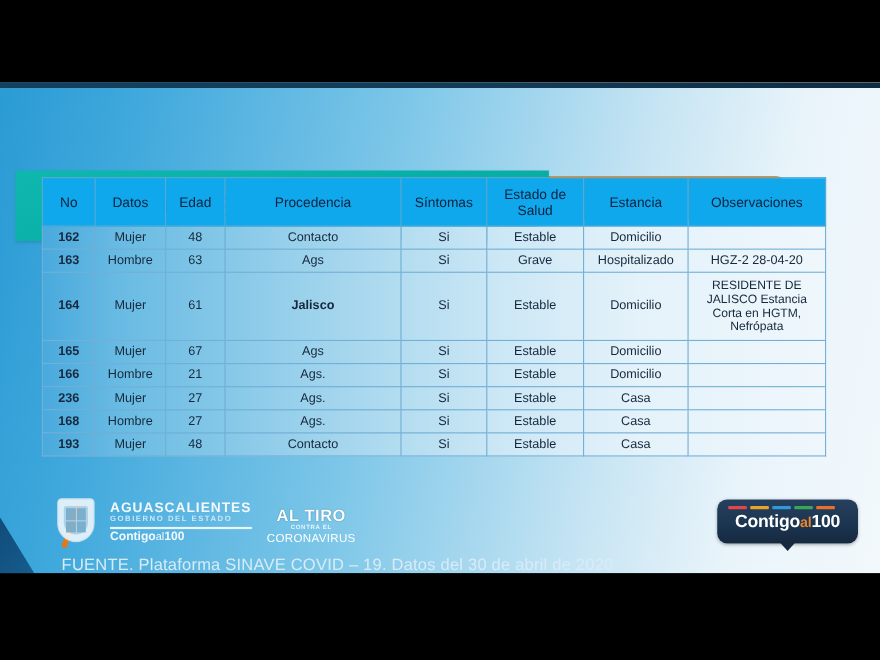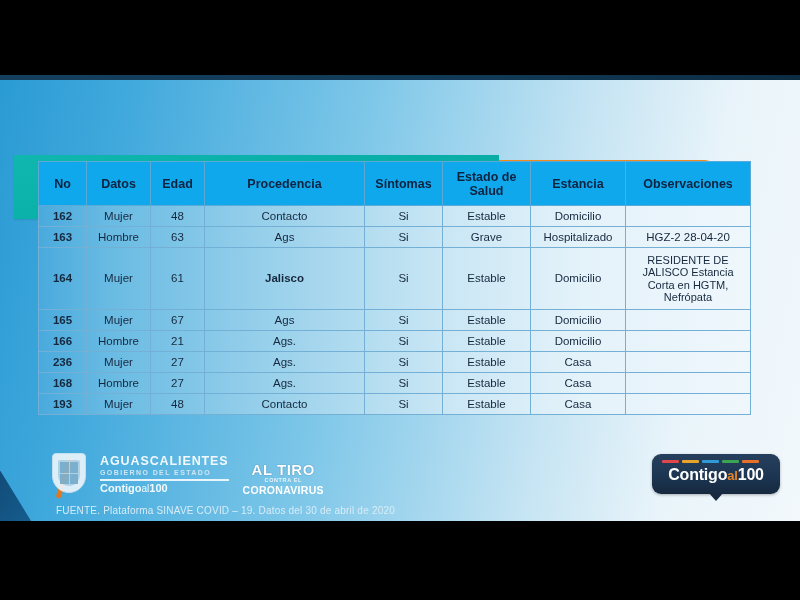--- a/index.html
+++ b/index.html
@@ -46,21 +46,21 @@
   #corner-stripe{
     position:absolute; left:62px; bottom:22px; width:5px; height:42px;
     background:linear-gradient(180deg,#f18c22,#e87312);
     transform:rotate(18deg); border-radius:2px; opacity:.95;
   }
 
   
   #tbl-wrap{ position:absolute; left:38px; top:86px; width:712px; }
   table{ width:712px; border-collapse:collapse; table-layout:fixed; }
   thead th{
-    background:#10a8ec; color:#0d2340; font-size:12.5px; font-weight:bold;
+    background:#10a8ec; color:#0d2340; font-size:12.5px; font-weight:normal;
     border:1px solid #5aa9d6; height:44px; line-height:14px; text-align:center;
     padding:2px 3px;
   }
   tbody td{
     border:1px solid #74b0d6; height:21px; font-size:11.5px; color:#16283d;
     text-align:center; padding:1px 3px; line-height:13px;
   }
   tbody tr{ background:linear-gradient(90deg,#4aaadd 0%, #69bbe3 10%, #9ed3ec 35%, #cbe7f5 58%, #e4f2fa 76%, #eff7fc 100%); }
   tbody td.no{ font-weight:bold; }
   tbody td.b{ font-weight:bold; }
@@ -87,24 +87,24 @@
   #ags-name{ font-size:12.5px; font-weight:bold; letter-spacing:.9px; }
   #ags-sub{ font-size:7px; font-weight:bold; letter-spacing:1.4px; color:#cfe6f4; margin-top:1px;}
   #ags-rule{ height:2px; background:#eaf4fb; margin:3px 0 2px 0; width:100%; }
   #ags-c100{ font-size:11px; font-weight:bold; }
   #ags-c100 .al{ font-weight:normal; font-size:10px; }
 
   #altiro{ text-align:center; color:#ffffff; line-height:1; }
   #altiro .l1{ font-size:15px; font-weight:bold; letter-spacing:.5px;
     text-shadow:0 0 1px #0a5e86; }
   #altiro .l2{ font-size:5.5px; font-weight:bold; letter-spacing:.6px; color:#e6f4fb; margin:1px 0; }
-  #altiro .l3{ font-size:10.5px; font-weight:bold; letter-spacing:.3px; }
-
-  
-  #source{ position:absolute; left:56px; top:430px; font-size:10px; color:#d8ecf8; letter-spacing:.2px; }
+  #altiro .l3{ font-size:10.5px; font-weight:normal; letter-spacing:.3px; }
+
+  
+  #source{ position:absolute; left:56px; top:430px; font-size:15px; color:#d8ecf8; letter-spacing:.2px; }
 
   
   #badge{
     position:absolute; left:652px; top:379px; width:128px; height:40px;
     background:linear-gradient(180deg,#25405e 0%, #1b3450 60%, #16293f 100%);
     border-radius:9px; box-shadow:0 1px 3px rgba(0,0,0,.3);
   }
   #badge-tail{ position:absolute; left:708px; top:417px; width:0;height:0;
     border-left:8px solid transparent;border-right:8px solid transparent;
     border-top:9px solid #16293f; }

